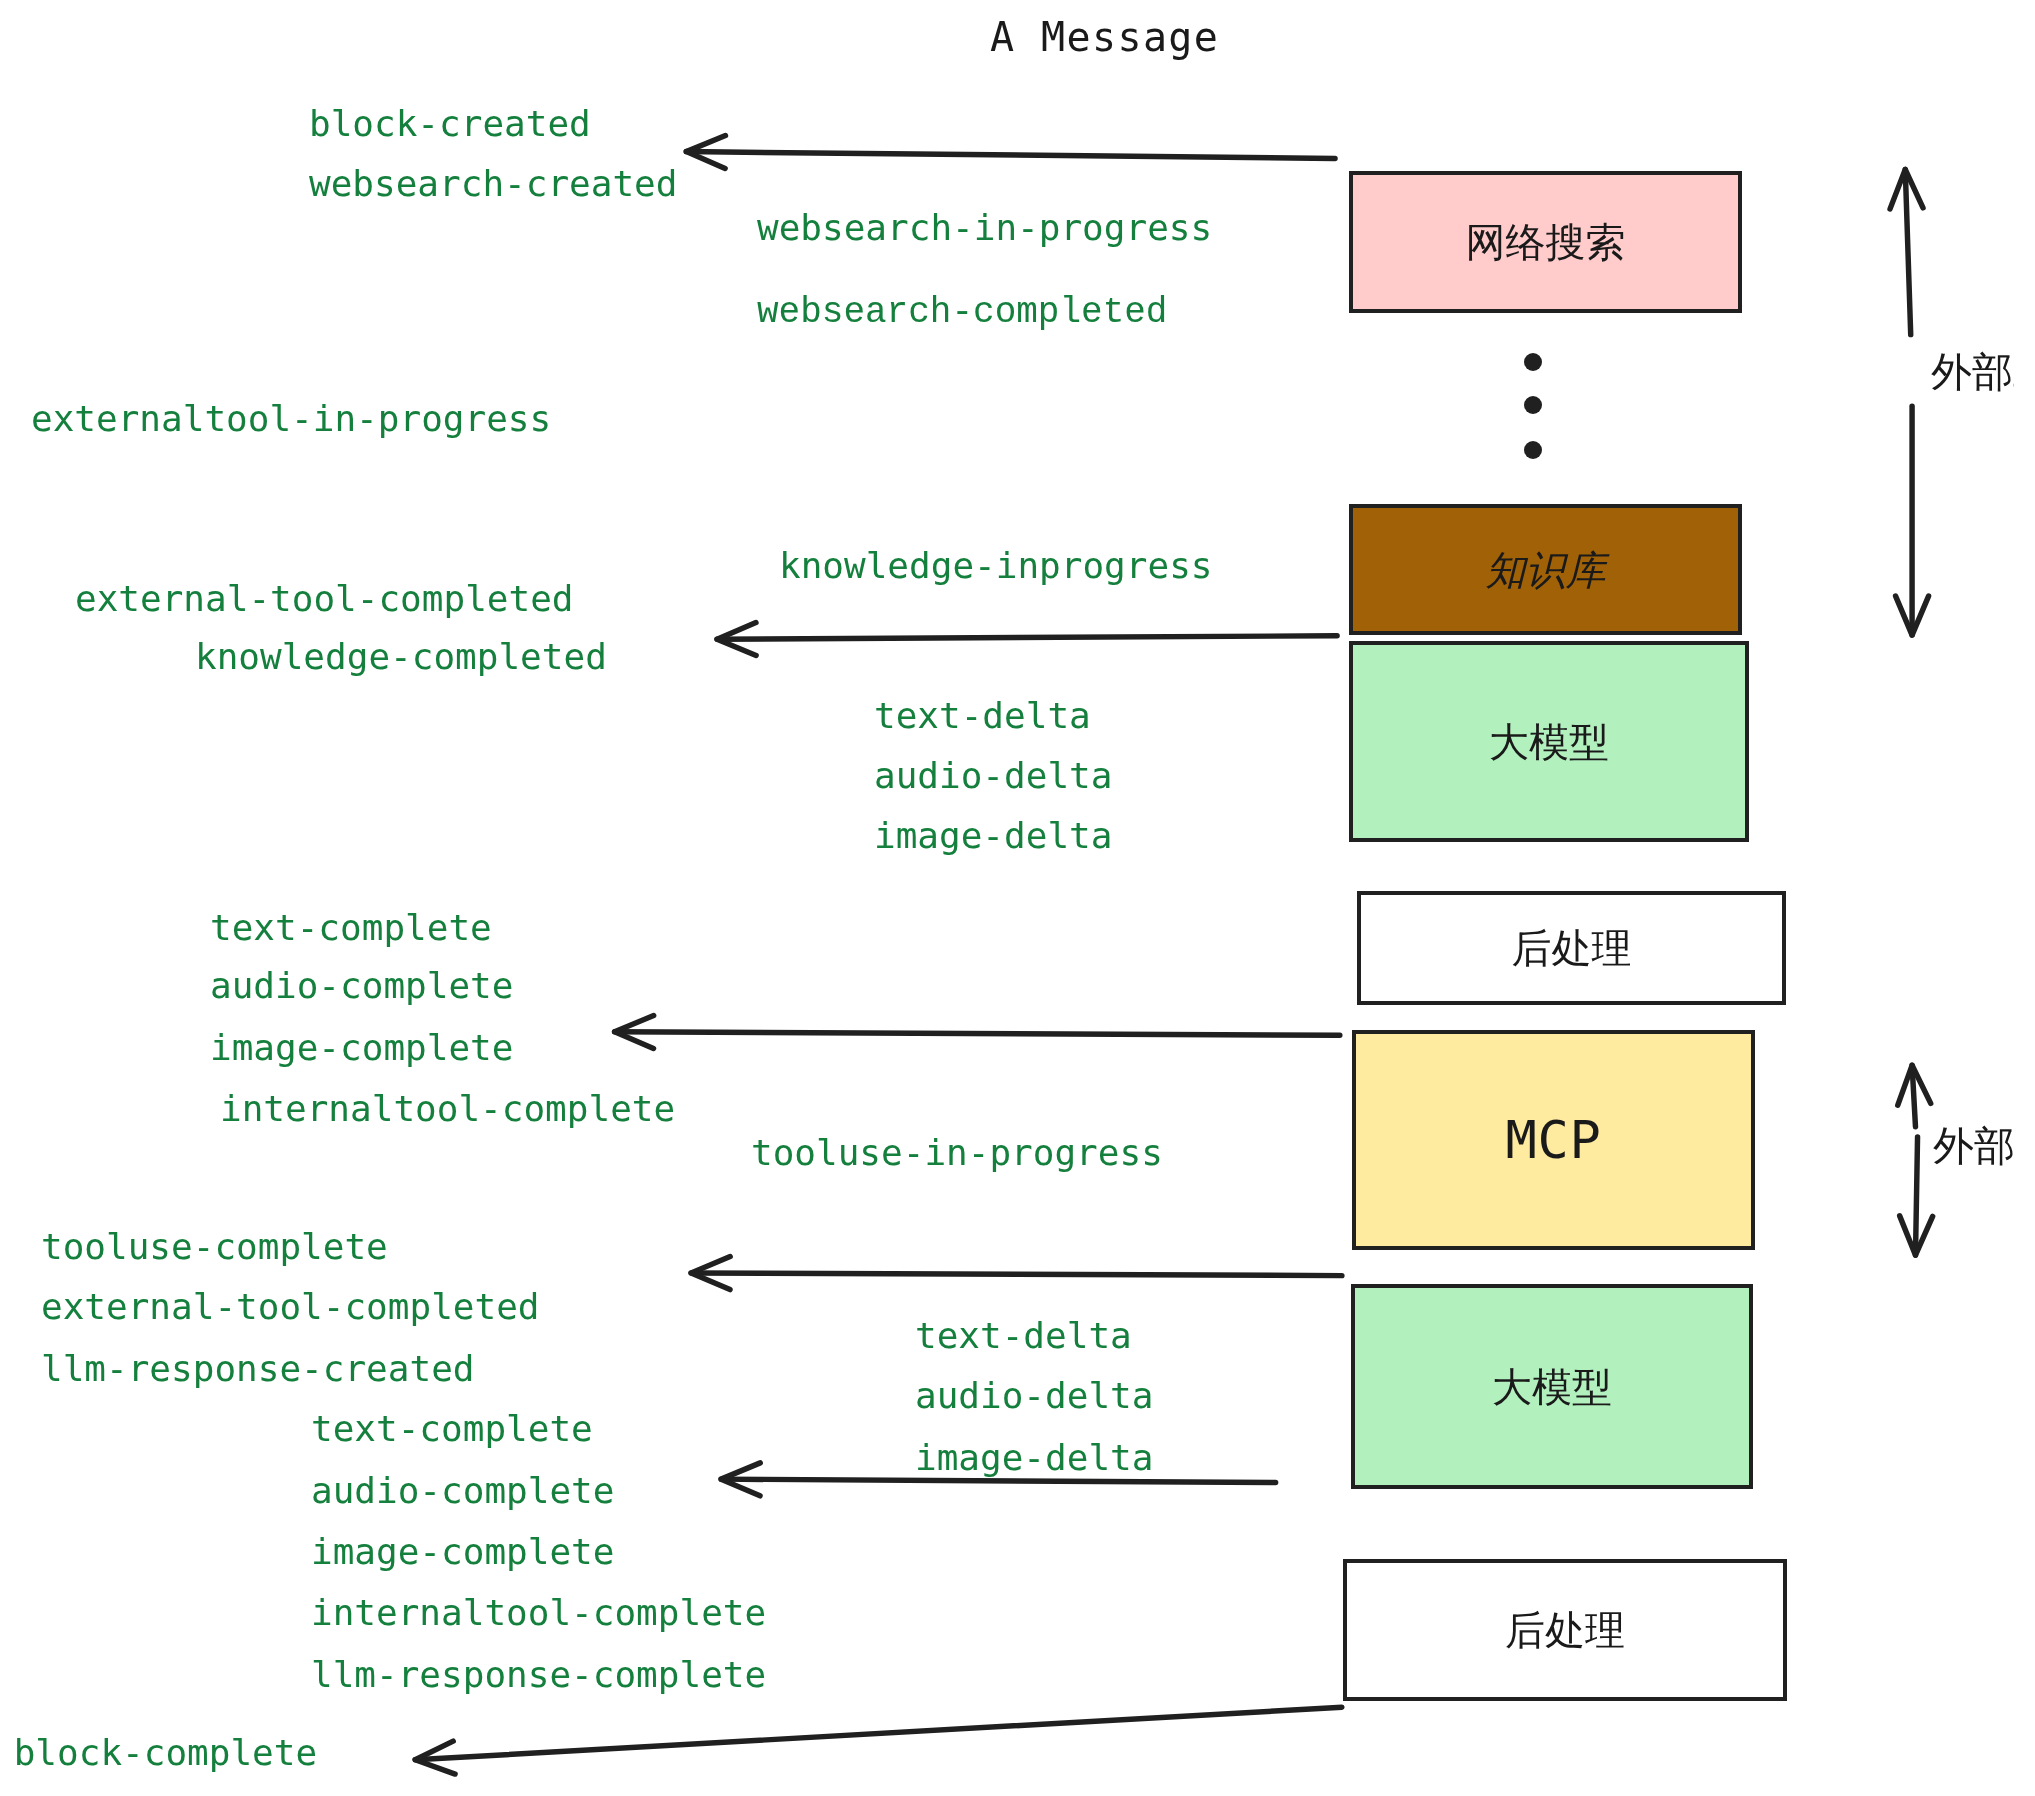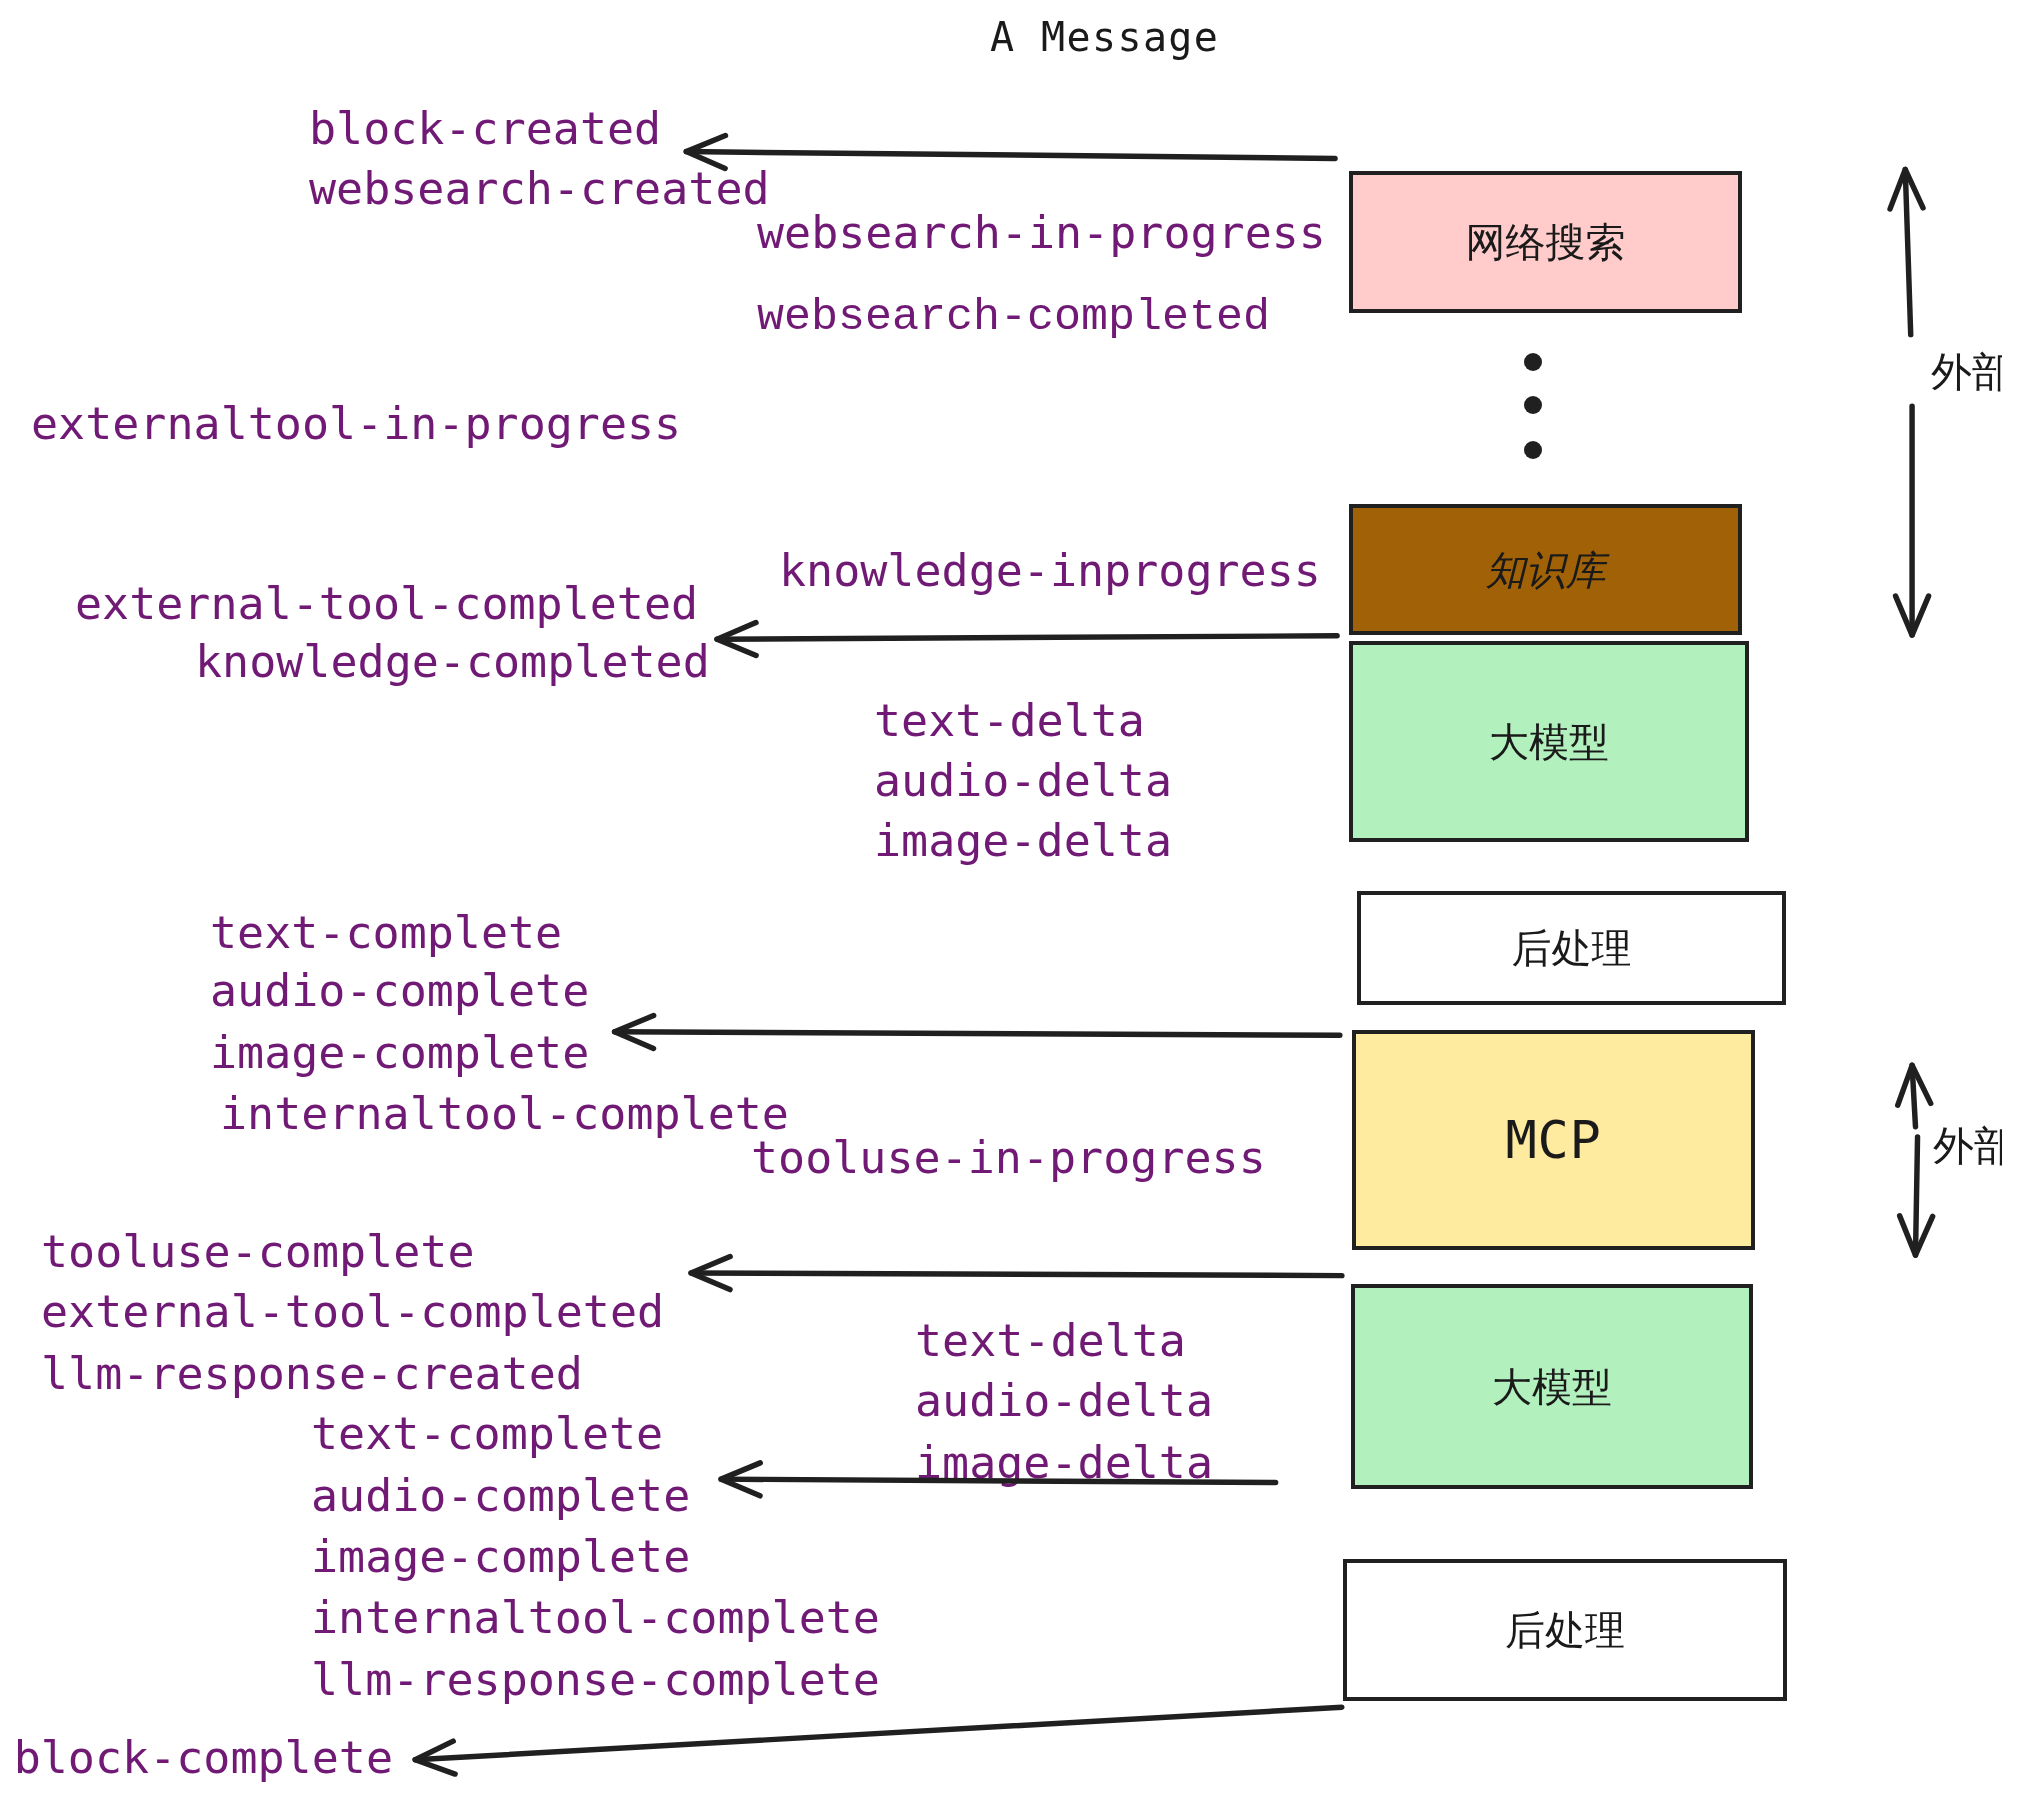--- a/index.html
+++ b/index.html
@@ -7,26 +7,27 @@
     padding: 0;
     background: #ffffff;
   }
   #canvas {
     position: relative;
     width: 2002px;
     height: 1796px;
     background: #ffffff;
     overflow: hidden;
     font-family: "DejaVu Sans Mono", monospace;
+    padding-left: 12px;
   }
   .label {
     position: absolute;
     font-family: "DejaVu Sans Mono", monospace;
-    font-size: 45px;
-    color: #701a75;
+    font-size: 36px;
+    color: #15803d;
     white-space: nowrap;
     letter-spacing: 0px;
     line-height: 1;
   }
   .title {
     position: absolute;
     font-family: "DejaVu Sans Mono", monospace;
     font-size: 40px;
     color: #1a1a1a;
     white-space: nowrap;

